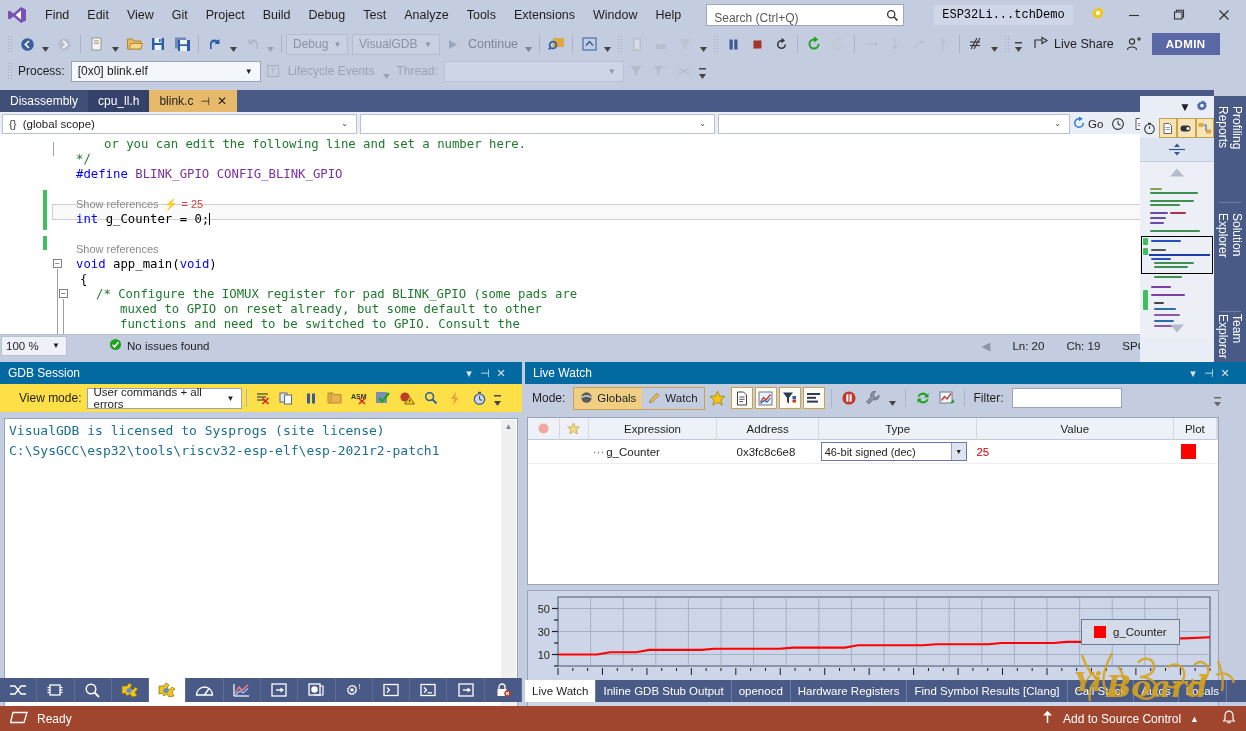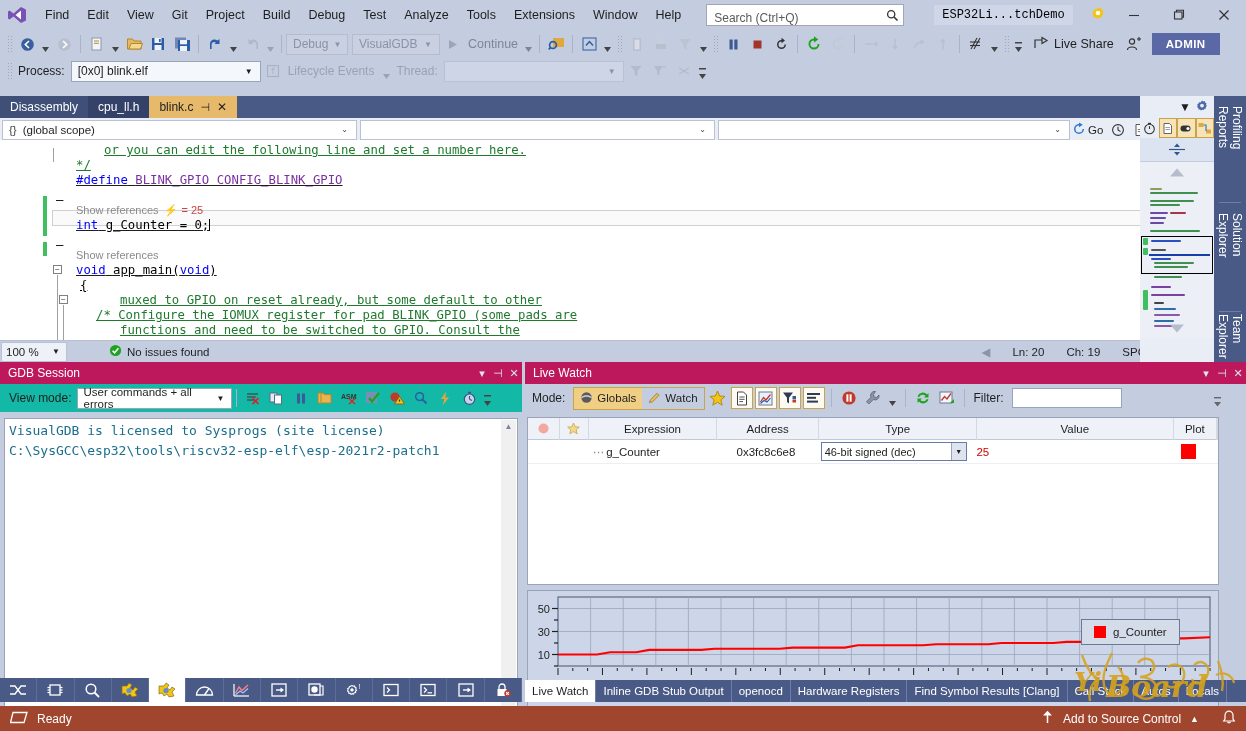--- a/index.html
+++ b/index.html
@@ -68,21 +68,21 @@
   .proc-combo {
     width: 190px; height: 21px; background: #f4f7fc; border: 1px solid #9aa4b8;
     display: flex; align-items: center; padding: 0 2px 0 6px; font-size: 12px; color: #1e1e1e;
   }
   .thread-combo {
     width: 180px; height: 21px; background: #cdd5e6; border: 1px solid #b9c1d2;
     display: flex; align-items: center; padding: 0 2px 0 6px; font-size: 12px; color: #8b93a4;
   }
 
   
-  .editor-region { position: absolute; left: 0; top: 96px; width: 1214px; height: 266px; }
+  .editor-region { position: absolute; left: 0; top: 90px; width: 1214px; height: 266px; }
   .tabstrip { height: 22px; background: #4a5a86; display: flex; align-items: stretch; }
   .tab { display: flex; align-items: center; padding: 0 10px; font-size: 12px; color: #fff; white-space: nowrap; }
   .tab.inactive { background: #3f4f78; }
   .tab.inactive2 { background: #34426a; }
   .tab.active { background: #e7b96b; color: #1e1e1e; }
   .tab .pin { margin-left: 7px; font-size: 11px; }
   .tab .x { margin-left: 7px; font-size: 12px; }
 
   .navbar { height: 22px; background: #e9edf5; display: flex; align-items: center; padding: 1px 0 0 2px; }
   .nav-combo {
@@ -92,21 +92,21 @@
   .nav-combo .cb-arrow { margin-left: auto; padding: 0 6px; font-size: 8px; color: #444; }
   .navbar-right { display: flex; align-items: center; height: 22px; }
   .nb-btn { width: 22px; height: 21px; display:flex; align-items:center; justify-content:center; border: 1px solid transparent;}
   .nb-go { display: flex; align-items: center; gap: 2px; padding: 0 4px 0 2px; height:21px; font-size: 11.5px; }
 
   .code-area {
     position: relative; height: 200px; background: #fff; display: flex; overflow: hidden;
   }
   .gutter { width: 52px; background: #fff; flex-shrink: 0; position: relative; }
   .code-lines { flex: 1; position: relative; font-family: "DejaVu Sans Mono", monospace; font-size: 12.3px; padding-top: 3px; }
-  .cl { height: 15px; line-height: 15px; white-space: pre; padding-left: 4px; text-decoration: underline; }
+  .cl { height: 15px; line-height: 15px; white-space: pre; padding-left: 4px; }
   .k-green { color: #1f7a2e; }
   .k-blue { color: #0000ff; }
   .k-purple { color: #7b30a0; }
   .k-black { color: #000; }
   .codelens { font-family: "Liberation Sans", sans-serif; font-size: 11px; color: #8a8a8a; height: 15px; line-height: 15px; padding-left: 4px; }
   .codelens b { color: #c44; font-weight: normal; }
   .change-bar { position: absolute; left: 43px; width: 4px; background: #3fbf5f; }
   .hl-line { position: absolute; left: 52px; right: 0; height: 16px; border: 1px solid #d0d0d0; background: #fafafa; }
   .caret { display:inline-block; width:1px; height:12px; background:#000; vertical-align:-2px; }
   .fold {
@@ -140,24 +140,24 @@
 
   .right-dock { position: absolute; left: 1214px; top: 96px; width: 32px; height: 266px; background: #4a5a86; }
   .rd-tab {
     writing-mode: vertical-rl; color: #fff; font-size: 12px; padding: 10px 0;
     display: flex; align-items: center; justify-content: center; width: 32px;
   }
   .rd-sep { height: 1px; background: #6d7da8; margin: 0 5px; }
 
   
   .gdb-panel { position: absolute; left: 0; top: 362px; width: 522px; height: 320px; background: #c4cde0; }
-  .panel-head { height: 22px; background: #be185d; display: flex; align-items: center; padding: 0 0 0 8px; }
+  .panel-head { height: 22px; background: #0369a1; display: flex; align-items: center; padding: 0 13px 0 8px; }
   .panel-title { color: #fff; font-size: 12px; flex: 1; }
   .ph-btn { width: 16px; height: 18px; display: flex; align-items: center; justify-content: center; color: #dfe5f2; font-size: 11px; }
-  .gdb-tb { height: 28px; background: #14b8a6; display: flex; align-items: center; padding-left: 6px; }
+  .gdb-tb { height: 28px; background: #fde047; display: flex; align-items: center; padding-left: 16px; }
   .vm-combo { width: 155px; height: 21px; background: #fff; border: 1px solid #9aa4b8;
     display: flex; align-items: center; padding: 0 2px 0 5px; font-size: 11.5px; }
   .vm-combo .cb-arrow { margin-left:auto; padding: 0 5px; font-size: 8px; }
   .gdb-out {
     position: absolute; left: 4px; top: 56px; width: 514px; height: 575px;
     background: #fff; border: 1px solid #9aa4b8; overflow: hidden;
   }
   .gdb-text { font-family: "DejaVu Sans Mono", monospace; font-size: 13px; color: #1b6e8c; padding: 3px 4px; white-space: pre; line-height: 17px; }
   .gdb-vscroll { position: absolute; right: 1px; top: 1px; width: 15px; bottom: 1px; background: #f0f0f0; }
 
@@ -645,22 +645,22 @@
           <span style="color:#e8a33d">&nbsp;⚡</span>
           <b>= 25</b>
         </div>
         <div class="cl" style="padding-left:24px"><span class="k-blue">int</span> <span class="k-black">g_Counter = 0;</span><span class="caret"></span></div>
         <div class="cl">&nbsp;</div>
         <div class="codelens" style="padding-left:24px">
           <span>Show references</span>
         </div>
         <div class="cl" style="padding-left:24px"><span class="k-blue">void</span> <span class="k-black">app_main(</span><span class="k-blue">void</span><span class="k-black">)</span></div>
         <div class="cl k-black" style="padding-left:28px">{</div>
+        <div class="cl k-green" style="padding-left:44px">/* Configure the IOMUX register for pad BLINK_GPIO (some pads are</div>
         <div class="cl k-green" style="padding-left:68px">muxed to GPIO on reset already, but some default to other</div>
-        <div class="cl k-green" style="padding-left:44px">/* Configure the IOMUX register for pad BLINK_GPIO (some pads are</div>
         <div class="cl k-green" style="padding-left:68px">functions and need to be switched to GPIO. Consult the</div>
       </div>
 
       <div class="fold" style="left:53px;top:125px">−</div>
       <div class="fold-line" style="left:57px;top:135px;height:15px"></div>
       <div class="fold" style="left:59px;top:155px">−</div>
       <div class="fold-line" style="left:63px;top:165px;height:35px"></div>
       <div class="fold-line" style="left:57px;top:140px;height:60px"></div>
       <div class="fold-line" style="left:53px;top:8px;height:14px"></div>
     </div>

